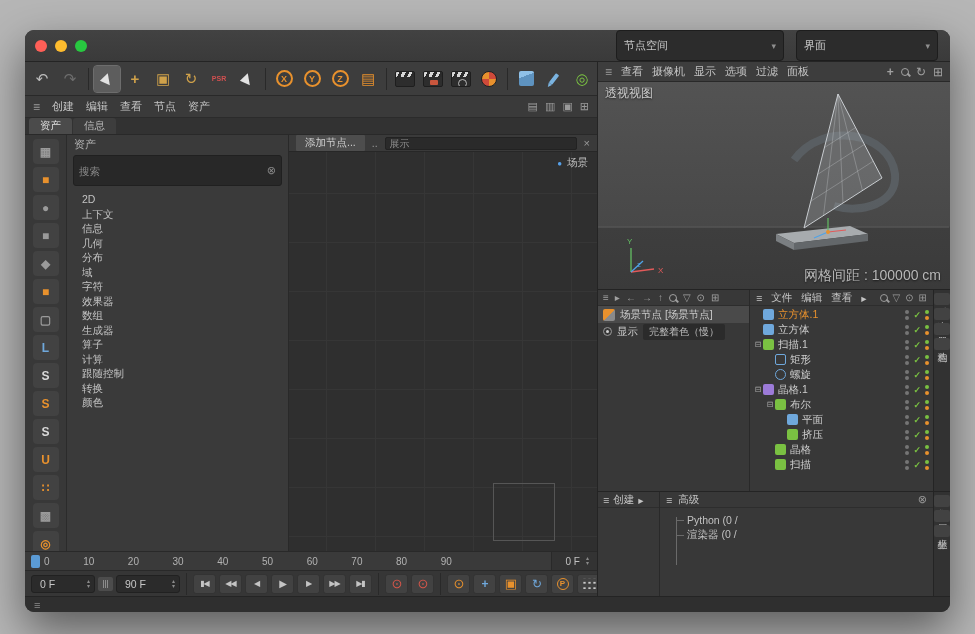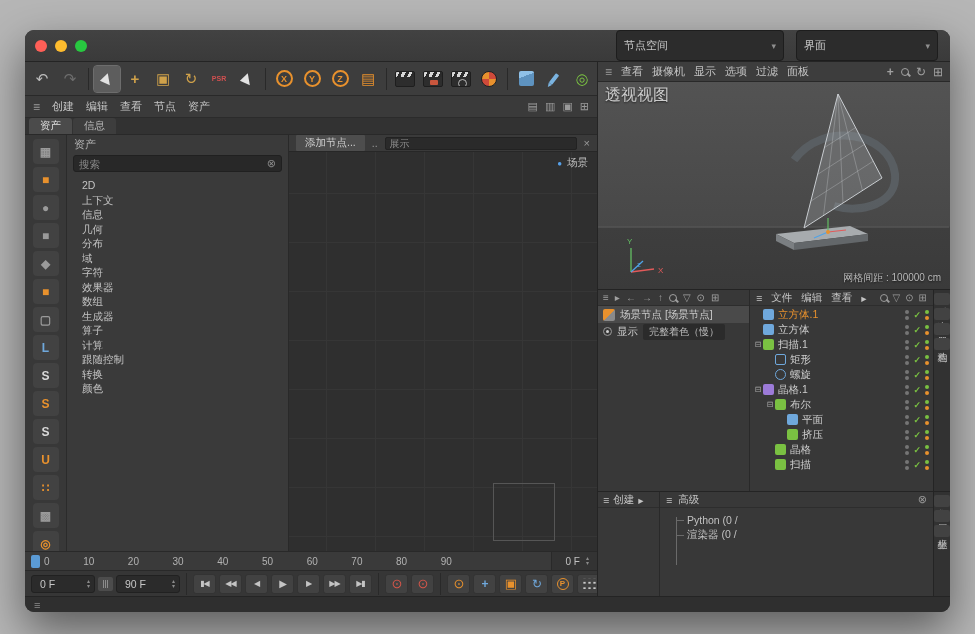--- a/index.html
+++ b/index.html
@@ -46,21 +46,21 @@
   .tabsrow{flex:0 0 17px;background:#323232;display:flex;align-items:flex-end;padding-left:4px;gap:1px;border-bottom:1px solid #292929}
   .tab{height:16px;padding:0 11px;font-size:10.5px;color:#b8b8b8;background:#3d3d3d;border-radius:3px 3px 0 0;display:flex;align-items:center}
   .tab.active{background:#4b4b4b;color:#e0e0e0}
   
   .content-row{flex:1;display:flex;min-height:0}
   .icon-strip{flex:0 0 42px;background:#383838;border-right:1px solid #2b2b2b;display:flex;flex-direction:column;align-items:center;padding-top:4px;gap:3px;overflow:hidden}
   .pic{flex:0 0 25px;width:26px;border-radius:4px;background:#424242;display:flex;align-items:center;justify-content:center;font-size:12px;font-weight:bold;color:#9a9a9a}
   .pic.orange{color:#E8912D}.pic.blue{color:#6FA8DC}.pic.white{color:#d8d8d8}
   .asset-panel{flex:0 0 222px;background:#3a3a3a;border-right:1px solid #292929;display:flex;flex-direction:column;font-size:11px;min-width:0}
   .ap-head{flex:0 0 16px;color:#b4b4b4;padding:2px 7px}
-  .search-row{display:flex;align-items:center;margin:1px 6px 3px 6px;background:#282828;border:1px solid #202020;border-radius:3px;height:17px;padding:0 5px}
+  .search-row{display:flex;align-items:center;margin:1px 6px 3px 6px;background:#282828;border:1px solid #202020;border-radius:3px;height:31px;padding:0 5px}
   .search-input{flex:1;background:transparent;border:none;outline:none;color:#c0c0c0;font-size:10.5px;font-family:"Liberation Sans",sans-serif}
   .search-input::placeholder{color:#8a8a8a}
   .search-clear{color:#8a8a8a;font-size:11px}
   .cats{flex:1;overflow:hidden;padding-top:3px}
   .cat{height:14.5px;line-height:14.5px;padding-left:15px;color:#c3c3c3;font-size:10.5px;white-space:nowrap}
   
   .node-editor{flex:1;display:flex;flex-direction:column;min-width:0;background:#2f2f2f}
   .ne-header{flex:0 0 17px;background:#3a3a3a;border-bottom:1px solid #272727;display:flex;align-items:center;gap:7px;padding:0 7px;font-size:10.5px}
   .add-node{background:#4d4d4d;border-radius:1px;color:#cecece;padding:1px 9px;white-space:nowrap}
   .ne-dots{color:#9a9a9a}
@@ -85,22 +85,22 @@
   .tpbtn.red{color:#d8564a;font-size:13px}
   .tpbtn.orange{color:#E8912D;font-size:13px}
   .tpbtn.blue{color:#6FA8DC;font-size:12px}
   .pcirc{width:12px;height:12px;border:1.5px solid #E8912D;border-radius:50%;color:#E8912D;font-size:8px;font-weight:bold;display:flex;align-items:center;justify-content:center;letter-spacing:0}
   .dotgrid-icon{width:15px;height:11px;background-image:radial-gradient(circle,#c9c9c9 1px,transparent 1.3px);background-size:5px 5.5px;background-position:1px 2px}
   
   .vp-menubar{flex:0 0 20px;background:#3d3d3d;border-bottom:1px solid #292929;display:flex;align-items:center;gap:9px;padding:0 7px;font-size:11px;color:#c4c4c4}
   .vp-menubar .micon{color:#9c9c9c;font-size:12px}
   .vp-menubar .right{margin-left:auto;display:flex;gap:7px;color:#a0a0a0;align-items:center;font-size:12px}
   .viewport{flex:0 0 208px;position:relative;border-bottom:1px solid #232323;background:linear-gradient(#535353 0,#4c4c4c 90px,#484848 144px,#3e3e3e 146px,#3a3a3a 100%);overflow:hidden}
-  .vp-label{position:absolute;top:3px;left:7px;color:#cccccc;font-size:16px;text-shadow:0 1px 2px rgba(0,0,0,.6)}
-  .grid-info{position:absolute;right:9px;bottom:4px;color:#b8b8b8;font-size:10px;text-shadow:0 1px 2px rgba(0,0,0,.6)}
+  .vp-label{position:absolute;top:3px;left:7px;color:#cccccc;font-size:12px;text-shadow:0 1px 2px rgba(0,0,0,.6)}
+  .grid-info{position:absolute;right:9px;bottom:4px;color:#b8b8b8;font-size:14px;text-shadow:0 1px 2px rgba(0,0,0,.6)}
   .mid-row{flex:1;display:flex;min-height:0;border-bottom:1px solid #242424}
   .scene-nodes{flex:0 0 152px;background:#383838;border-right:1px solid #292929;display:flex;flex-direction:column;font-size:10.5px;min-width:0}
   .sn-toolbar{flex:0 0 16px;display:flex;align-items:center;gap:6px;padding:0 5px;color:#a0a0a0;border-bottom:1px solid #2d2d2d;font-size:10px}
   .sn-row{flex:0 0 17px;display:flex;align-items:center;gap:5px;padding:0 5px;color:#cacaca;white-space:nowrap}
   .sn-row.selected{background:#4a4a4a}
   .snic{width:12px;height:12px;border-radius:2px;background:linear-gradient(135deg,#E8912D 0 50%,#8a8a8a 50%);flex:0 0 12px}
   .radio-icon{width:9px;height:9px;border:1px solid #9a9a9a;border-radius:50%;position:relative;flex:0 0 9px}
   .radio-icon::after{content:"";position:absolute;inset:2px;background:#cfcfcf;border-radius:50%}
   .sn-value{background:#2b2b2b;border-radius:2px;padding:1px 6px;color:#bdbdbd;font-size:10px}
   .object-manager{flex:1;background:#383838;display:flex;flex-direction:column;min-width:0;font-size:10.5px}

